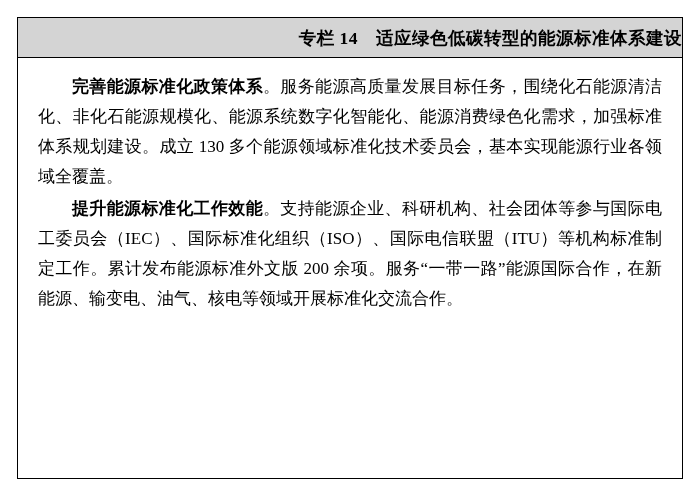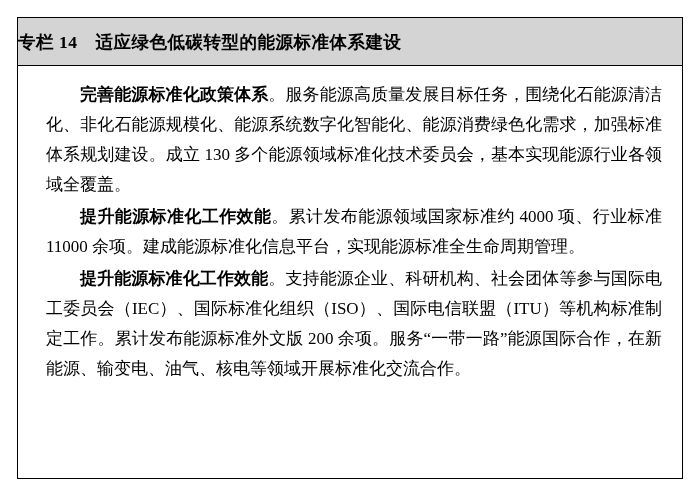--- a/index.html
+++ b/index.html
@@ -18,45 +18,45 @@
     position: absolute;
     left: 17px;
     top: 17px;
     width: 666px;
     height: 462px;
     border: 1px solid #000000;
     box-sizing: border-box;
     background: #ffffff;
   }
   .box-header {
-    height: 48px;
+    height: 40px;
     background: #d4d4d4;
     border-bottom: 1px solid #000000;
     display: flex;
     align-items: center;
-    justify-content: flex-start;
+    justify-content: flex-end;
     box-sizing: border-box;
   }
   .box-title {
     font-size: 17.5px;
     font-weight: bold;
     letter-spacing: 0.5px;
     color: #000000;
     white-space: nowrap;
   }
   .box-title .title-sep {
     display: inline-block;
     width: 18px;
   }
   .box-body {
     padding: 14px 20px 10px 20px;
     box-sizing: border-box;
   }
   p.para {
-    margin: 0 0 2px 8px;
+    margin: 0 0 2px 0;
     font-size: 17px;
     line-height: 30px;
     text-align: justify;
     text-justify: inter-ideograph;
     text-indent: 2em;
   }
   p.para .lead {
     font-weight: bold;
   }
 </style>
@@ -67,19 +67,16 @@
   <div class="box-header">
     <div class="box-title">
       <span>专栏 14</span><span class="title-sep"></span><span>适应绿色低碳转型的能源标准体系建设</span>
     </div>
   </div>
   <div class="box-body">
     <p class="para">
       <span class="lead">完善能源标准化政策体系</span><span>。服务能源高质量发展目标任务，围绕化石能源清洁化、非化石能源规模化、能源系统数字化智能化、能源消费绿色化需求，加强标准体系规划建设。成立 130 多个能源领域标准化技术委员会，基本实现能源行业各领域全覆盖。</span>
     </p>
     <p class="para">
-      <span class="lead">提升能源标准化工作效能</span><span>。累计发布能源领域国家标准约 4000 项、行业标准 11000 余项。建成能源标准化信息平台，实现能源标准全生命周期管理。</span>
-    </p>
-    <p class="para">
       <span class="lead">提升能源标准化工作效能</span><span>。支持能源企业、科研机构、社会团体等参与国际电工委员会（IEC）、国际标准化组织（ISO）、国际电信联盟（ITU）等机构标准制定工作。累计发布能源标准外文版 200 余项。服务“一带一路”能源国际合作，在新能源、输变电、油气、核电等领域开展标准化交流合作。</span>
     </p>
   </div>
 </div>
 
 </body></html>

